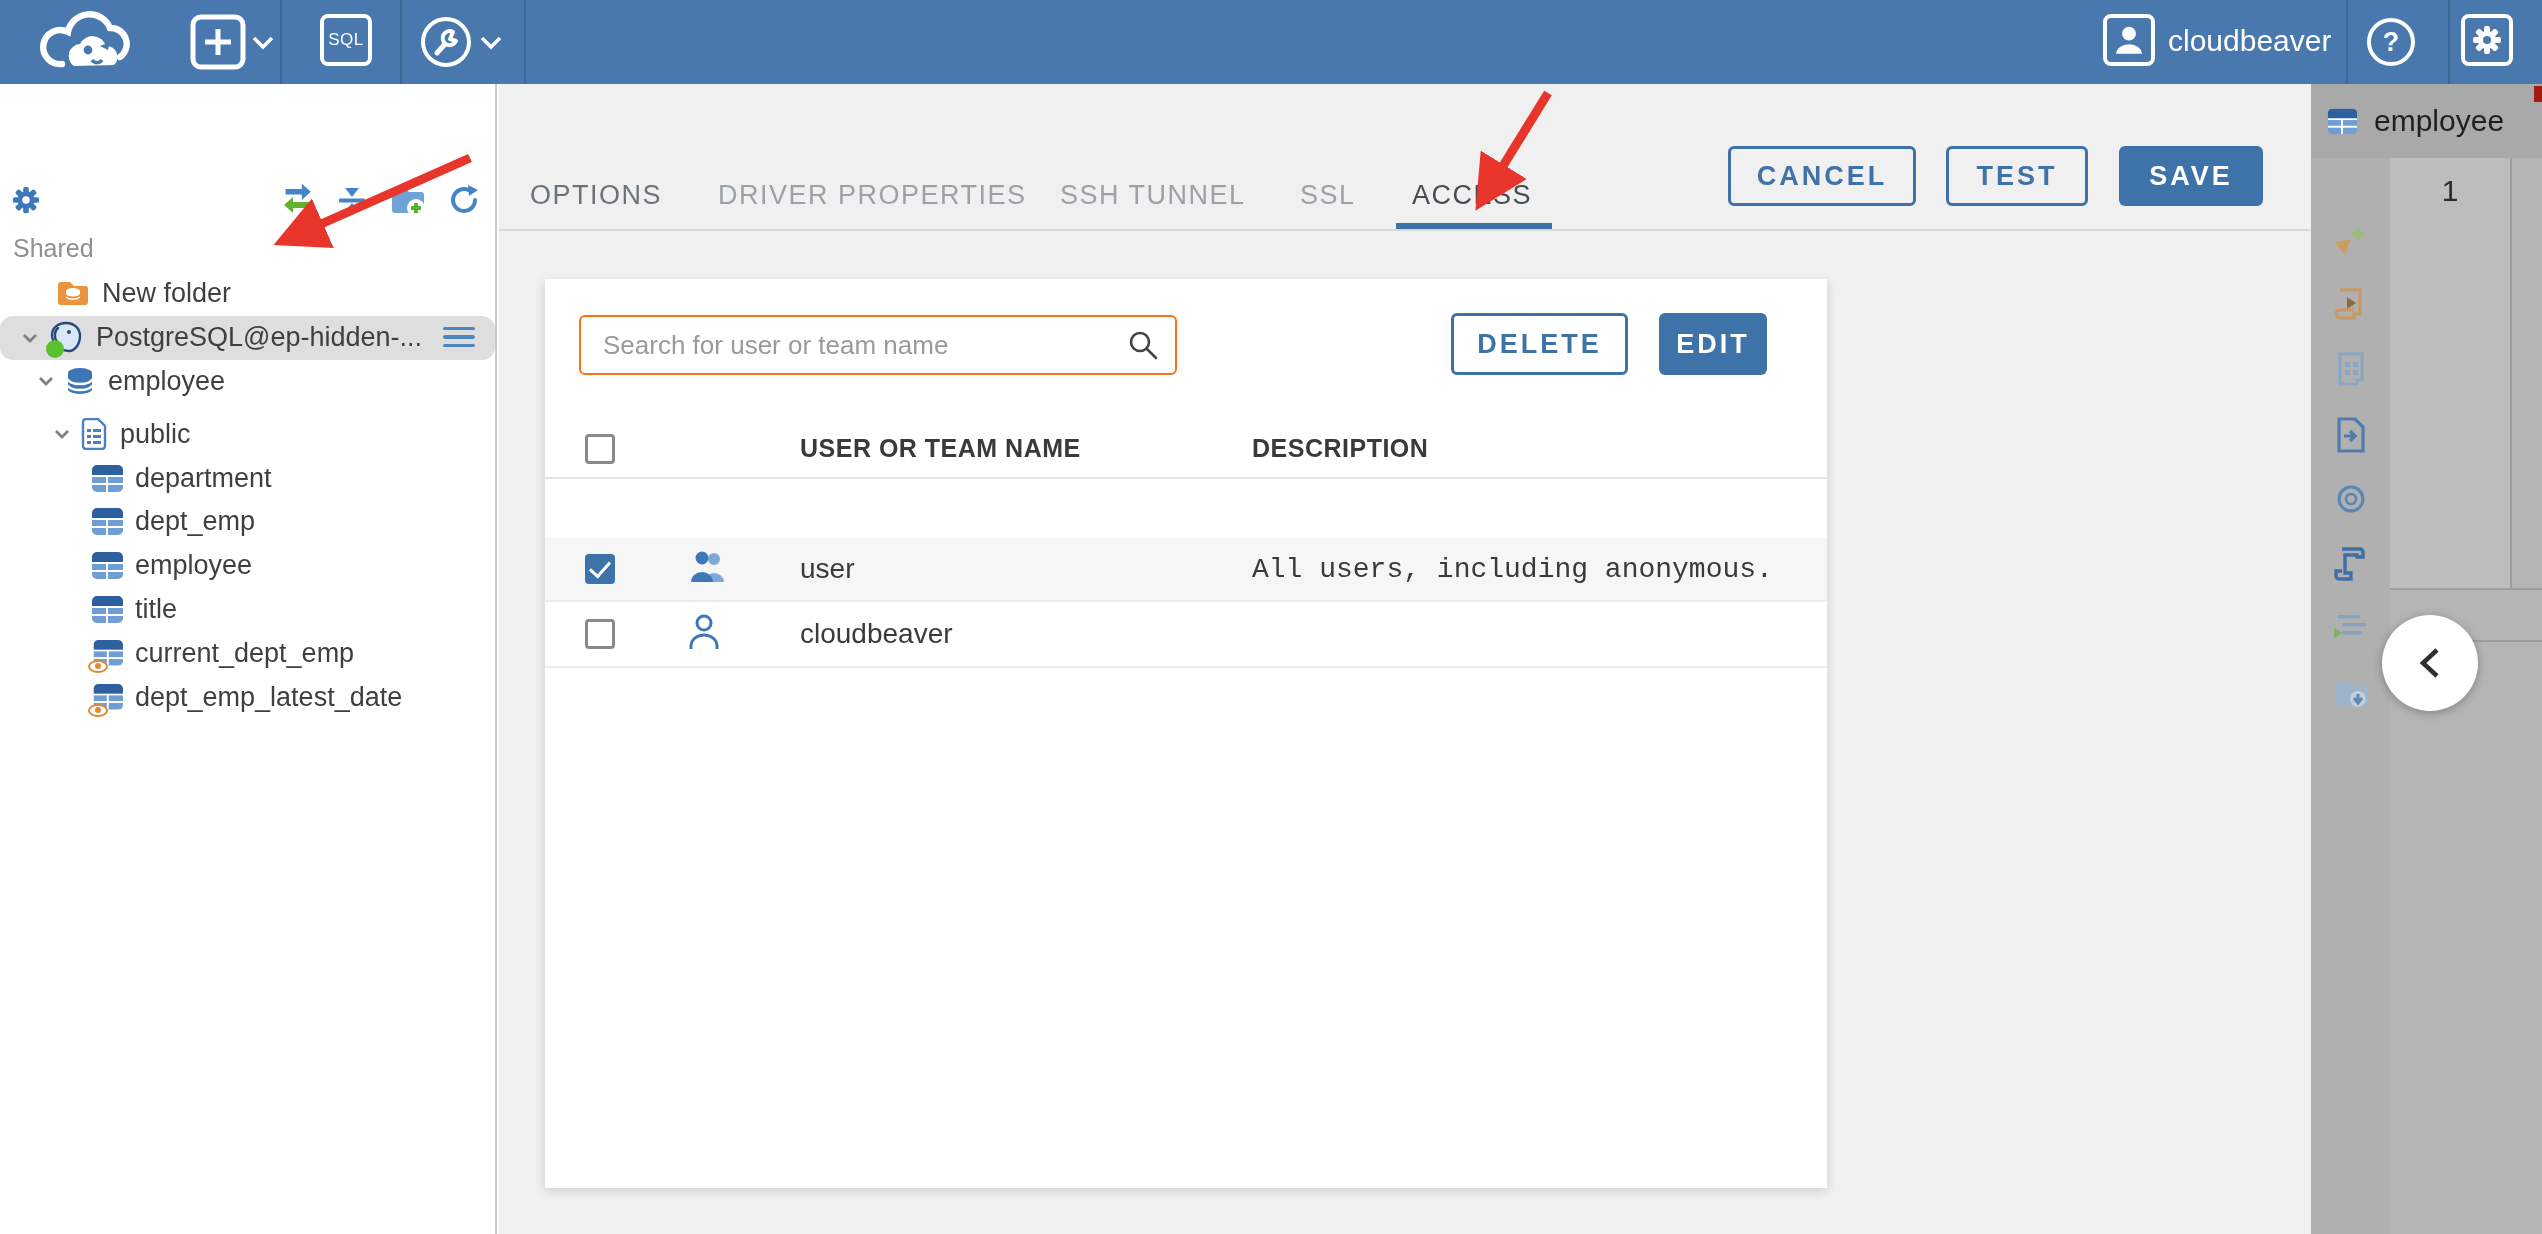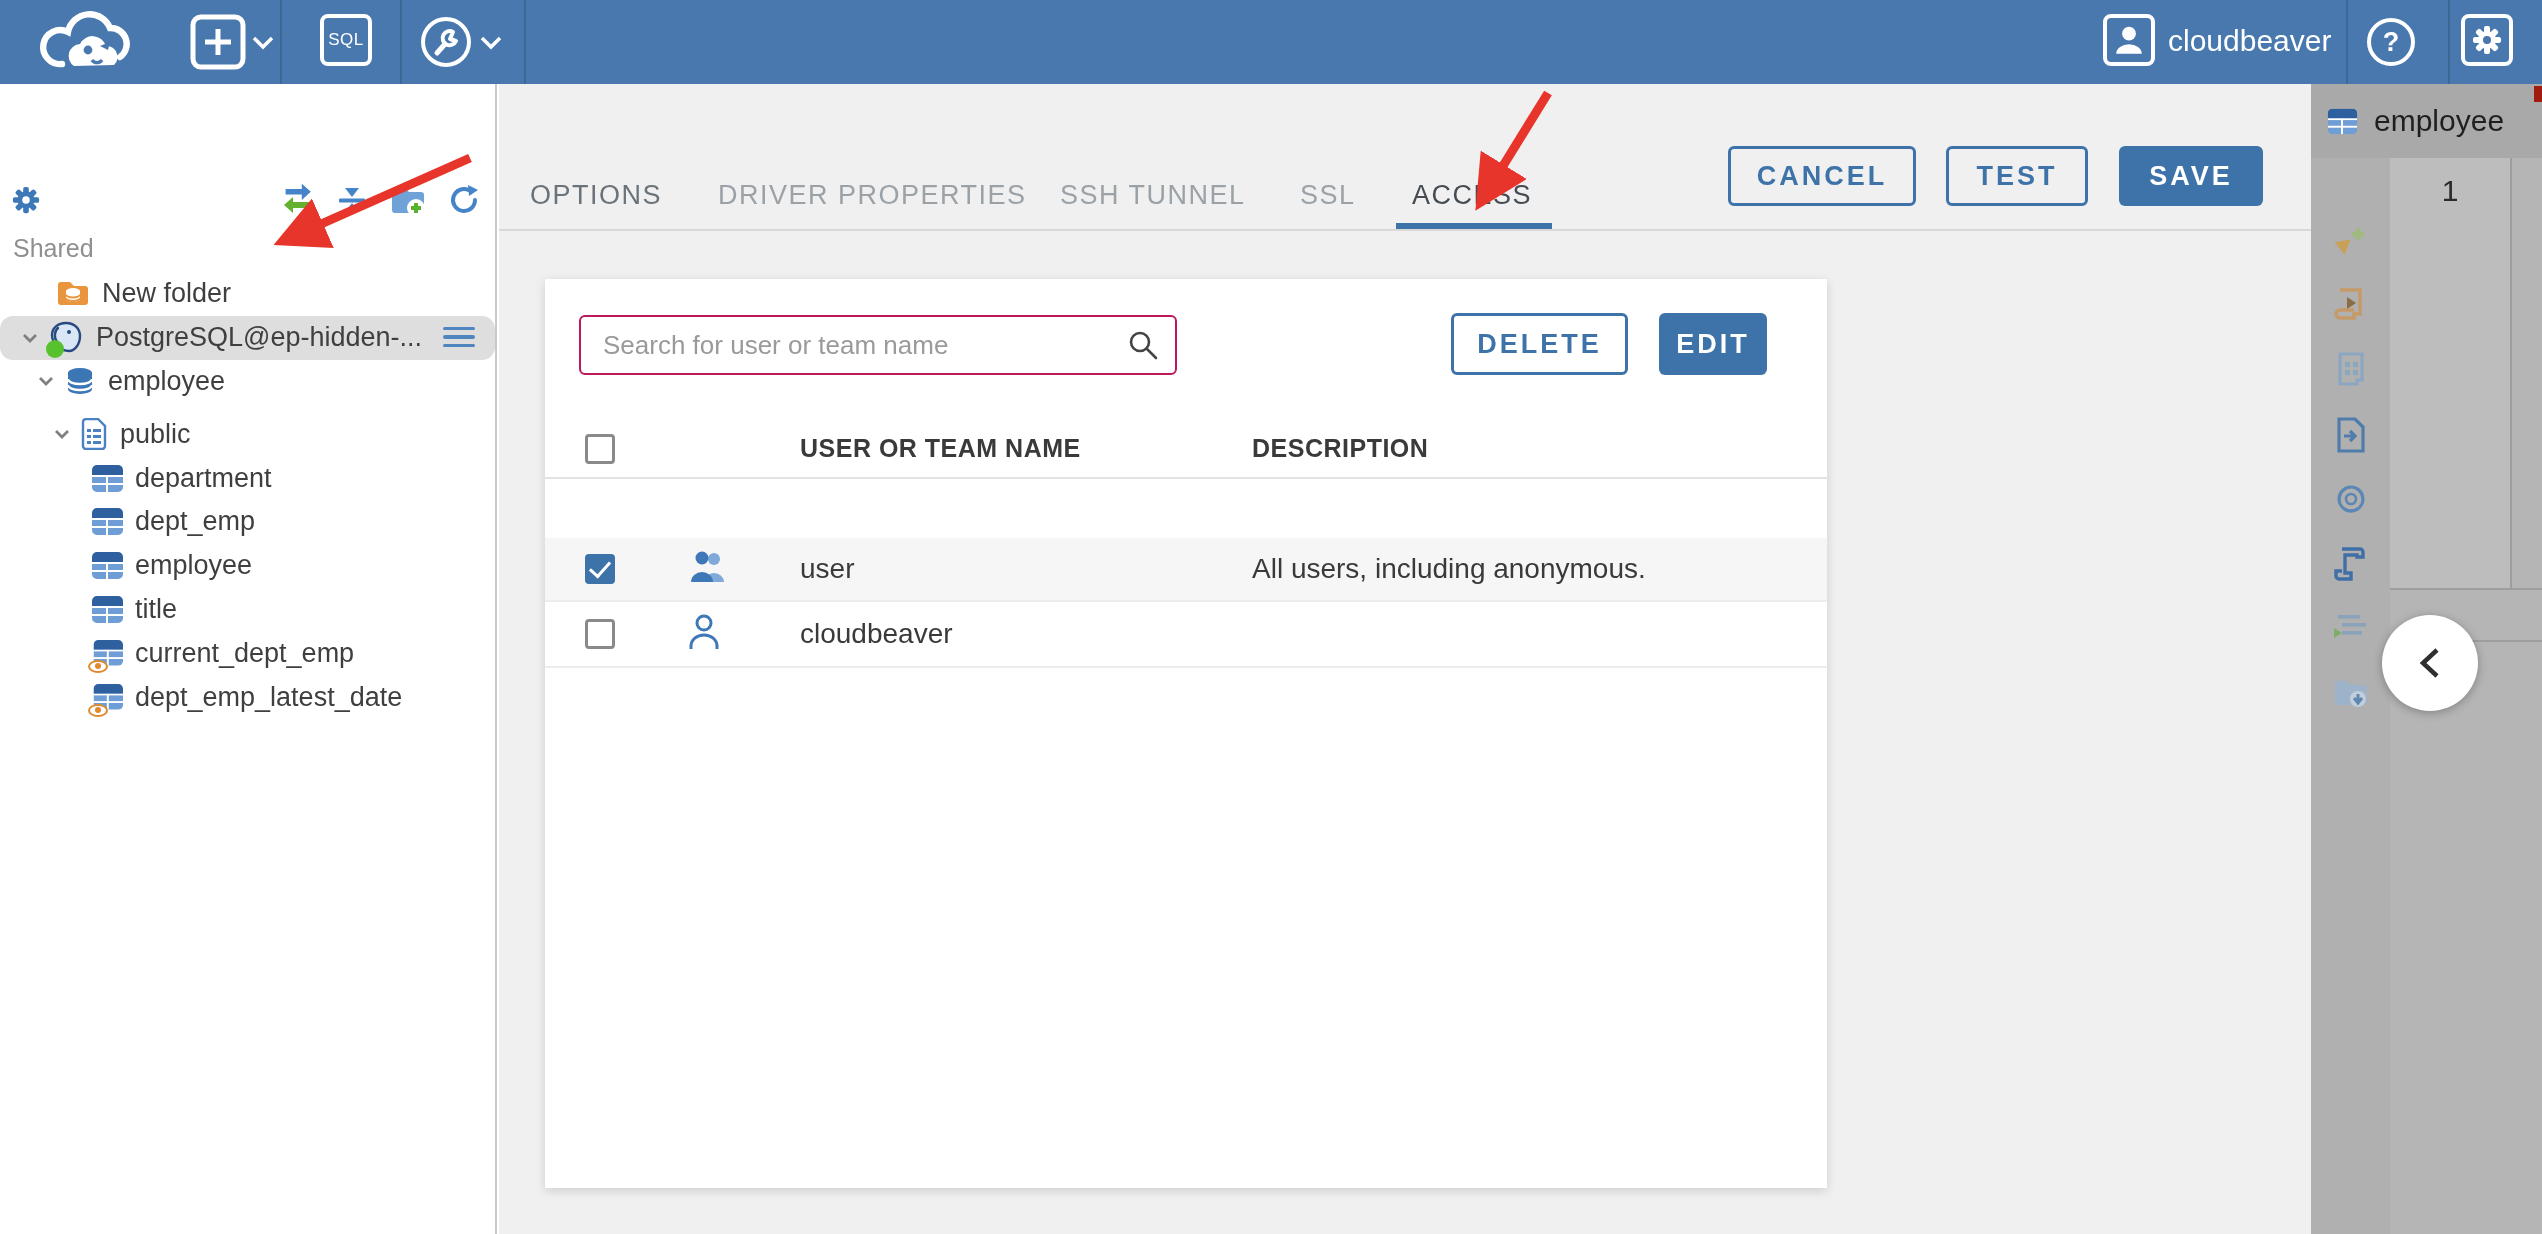--- a/index.html
+++ b/index.html
@@ -59,34 +59,34 @@
   .btn{position:absolute;top:62px;height:60px;border-radius:6px;box-sizing:border-box;
        display:flex;align-items:center;justify-content:center;
        font-size:27px;font-weight:bold;letter-spacing:3px;cursor:pointer;}
   .btn.outline{border:3px solid #3e73a9;color:#3e73a9;background:transparent;}
   .btn.fill{background:#3e73a9;color:#fff;}
 
   
   .card{position:absolute;left:46px;top:195px;width:1282px;height:909px;background:#fff;
         box-shadow:0 3px 10px rgba(0,0,0,.14);}
   .search-wrap{position:absolute;left:34px;top:36px;width:598px;height:60px;}
-  .search-wrap input{width:100%;height:100%;box-sizing:border-box;border:2px solid #be185d;border-radius:6px;
+  .search-wrap input{width:100%;height:100%;box-sizing:border-box;border:2px solid #f97316;border-radius:6px;
         padding:0 70px 0 22px;font-size:26px;color:#3a3a3a;font-family:"Liberation Sans",sans-serif;outline:none;}
   .search-wrap input::placeholder{color:#9a9a9a;}
   .search-ic{position:absolute;right:18px;top:14px;cursor:pointer;}
   .btn.sm{top:34px;height:62px;letter-spacing:3px;}
   .grid-head{position:absolute;left:0;top:141px;width:100%;height:59px;border-bottom:2px solid #e2e2e2;box-sizing:border-box;}
   .col-head{position:absolute;top:14px;font-size:25px;font-weight:bold;color:#3a3a3a;letter-spacing:.5px;}
   .grid-row{position:absolute;left:0;width:100%;box-sizing:border-box;border-bottom:2px solid #ececec;}
   .note-row{top:202px;height:57px;display:flex;align-items:center;}
   .note-row span{margin-left:31px;font-size:28px;}
   .r-user{top:259px;height:64px;background:#f6f6f6;}
   .r-cb{top:323px;height:66px;}
   .cell-name{position:absolute;left:255px;top:50%;transform:translateY(-50%);font-size:28px;}
-  .cell-desc{position:absolute;left:707px;top:50%;transform:translateY(-50%);font-size:28px;}
+  .cell-desc{position:absolute;left:707px;top:50%;transform:translateY(-50%);font-size:28px;font-family:Liberation Mono, monospace;}
   .cell-ic{position:absolute;left:142px;top:50%;transform:translateY(-50%);}
   .cbx{position:absolute;left:40px;width:30px;height:30px;border-radius:4px;box-sizing:border-box;cursor:pointer;}
   .cbx.un{border:3px solid #8a8a8a;background:#fff;}
   .cbx.ck{background:#3e73a9;}
   .cbx.ck::after{content:"";position:absolute;left:9px;top:3px;width:9px;height:17px;
        border:solid #fff;border-width:0 3.5px 3.5px 0;transform:rotate(42deg);}
   .head-cbx{top:14px;}
   .row-cbx{top:50%;margin-top:-15px;}
 
   

